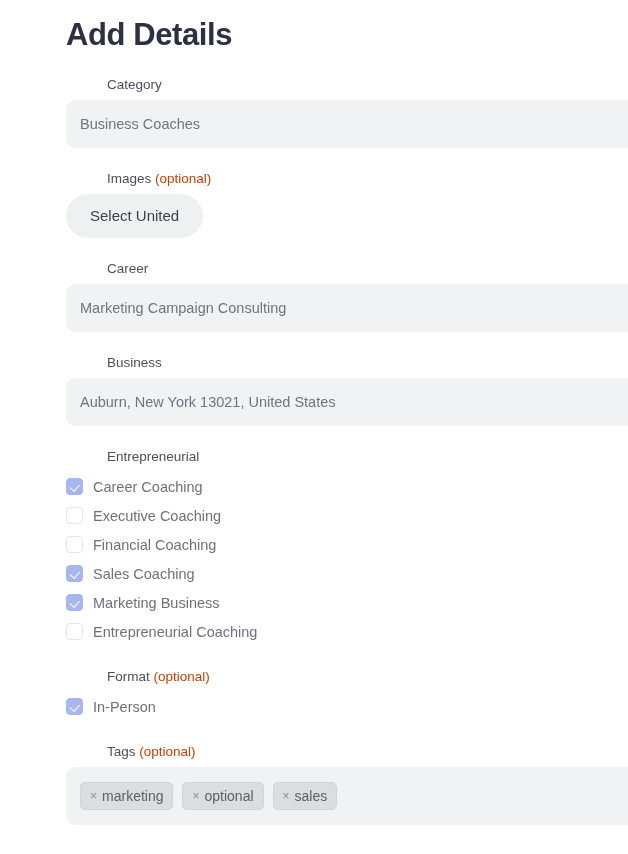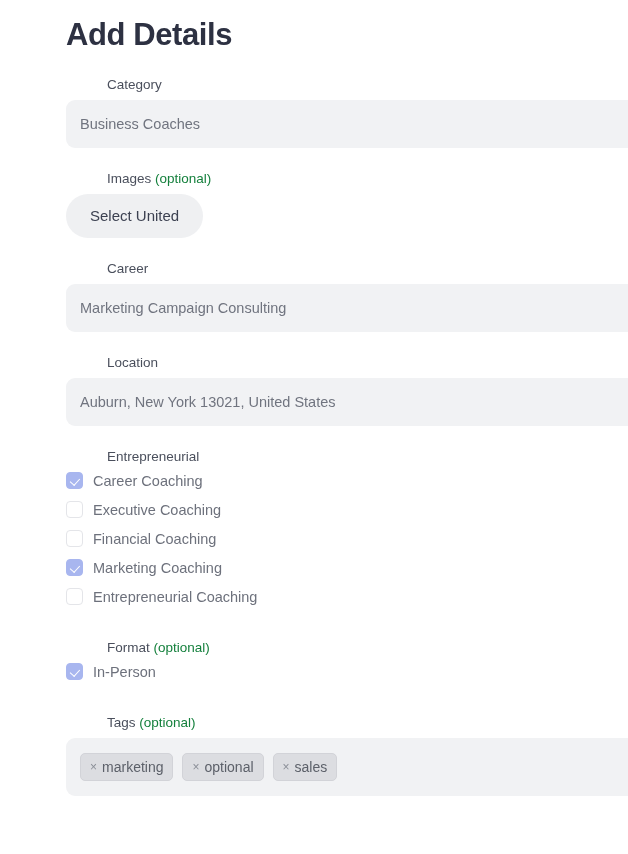--- a/index.html
+++ b/index.html
@@ -38,21 +38,21 @@
 
   .field-label {
     font-size: 13.5px;
     color: #4a4f5c;
     line-height: 17px;
     margin-bottom: 7px;
     font-weight: normal;
     margin-left: 41px;
   }
   .field-label .optional {
-    color: #15803d;
+    color: #c2410c;
   }
 
   
   .text-input {
     box-sizing: border-box;
     height: 48px;
     width: 600px;          
     background: #f1f2f4;
     border: none;
     border-radius: 9px;
@@ -77,21 +77,21 @@
     font-family: "Liberation Sans", sans-serif;
     font-size: 15px;
     color: #3c4151;
     cursor: pointer;
   }
 
   .check-list { margin-top: 2px; }
 
   .check-row {
     display: flex;
-    align-items: flex-start;
+    align-items: center;
     height: 29px;
     cursor: pointer;
   }
 
   .checkbox {
     position: relative;
     box-sizing: border-box;
     width: 17px;
     height: 17px;
     border-radius: 4px;
@@ -180,21 +180,21 @@
 
   <div class="field-group">
     <div class="field-label">
       <span>Career</span>
     </div>
     <input class="text-input" type="text" value="Marketing Campaign Consulting" style="">
   </div>
 
   <div class="field-group">
     <div class="field-label">
-      <span>Location</span>
+      <span>Business</span>
     </div>
     <input class="text-input" type="text" value="Auburn, New York 13021, United States" style="">
   </div>
 
   <div class="field-group">
     <div class="field-label">
       <span>Entrepreneurial</span>
     </div>
     <div class="check-list" id="specialization-list">
         <div class="check-row">
@@ -204,21 +204,25 @@
         <div class="check-row">
           <span class="checkbox"></span>
           <span class="check-label">Executive Coaching</span>
         </div>
         <div class="check-row">
           <span class="checkbox"></span>
           <span class="check-label">Financial Coaching</span>
         </div>
         <div class="check-row">
           <span class="checkbox checked"></span>
-          <span class="check-label">Marketing Coaching</span>
+          <span class="check-label">Sales Coaching</span>
+        </div>
+        <div class="check-row">
+          <span class="checkbox checked"></span>
+          <span class="check-label">Marketing Business</span>
         </div>
         <div class="check-row">
           <span class="checkbox"></span>
           <span class="check-label">Entrepreneurial Coaching</span>
         </div>
       </div>
   </div>
 
   <div class="field-group">
     <div class="field-label">

